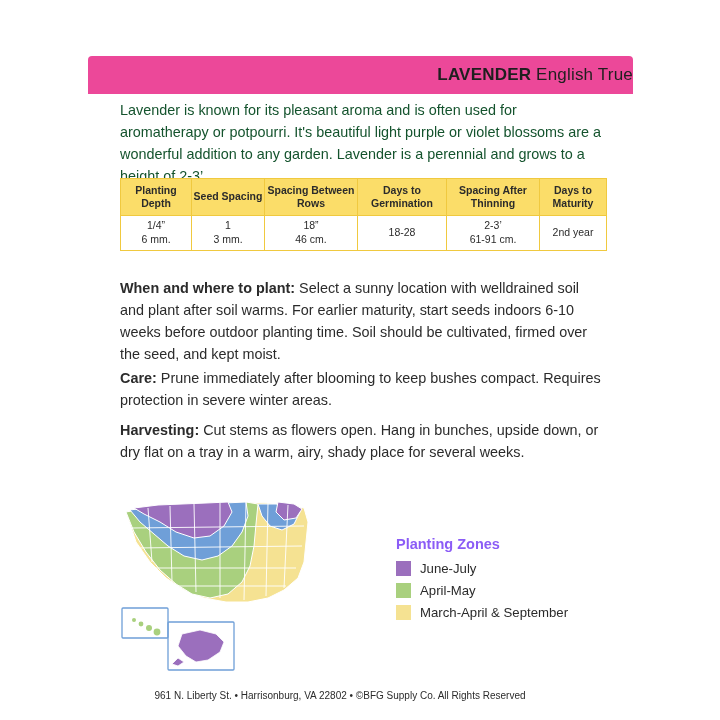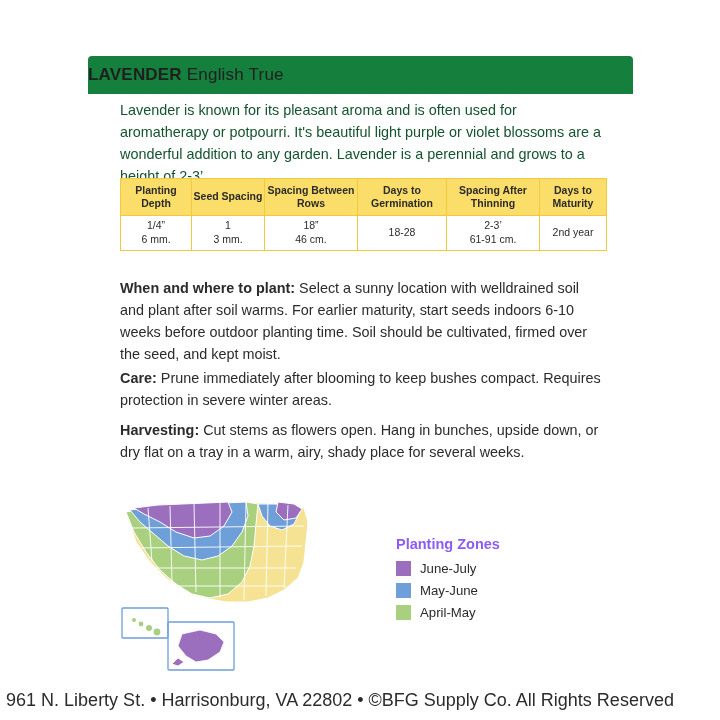--- a/index.html
+++ b/index.html
@@ -21,25 +21,25 @@
     box-sizing: border-box;
   }
 
   
   .banner {
     position: absolute;
     left: 88px;
     top: 56px;
     width: 545px;
     height: 38px;
-    background: #15803d;
+    background: #ec4899;
     border-radius: 4px 4px 0 0;
     display: flex;
     align-items: center;
-    justify-content: flex-start;
+    justify-content: flex-end;
   }
   .banner-title {
     font-size: 17px;
     letter-spacing: 0.2px;
     color: #1f1f1f;
   }
   .banner-title .bold {
     font-weight: bold;
   }
   .banner-title .light {
@@ -148,21 +148,21 @@
     color: #2b2b2b;
   }
 
   
   .footer {
     position: absolute;
     left: 0;
     top: 690px;
     width: 680px;
     text-align: center;
-    font-size: 18px;
+    font-size: 10px;
     color: #2b2b2b;
   }
 </style>
 </head>
 <body>
 
 <div class="page">
 
   <div class="banner">
     <div class="banner-title">
@@ -265,27 +265,27 @@
   </div>
 
   <div class="legend">
     <div class="legend-title">Planting Zones</div>
 
     <div class="legend-row">
       <div class="legend-swatch" style="background:#9b6fbd"></div>
       <div class="legend-label">June-July</div>
     </div>
 
-    <div class="legend-row">
-      <div class="legend-swatch" style="background:#6f9fd8"></div>
-      <div class="legend-label">May-June</div>
-    </div>
 
     <div class="legend-row">
       <div class="legend-swatch" style="background:#a9d07e"></div>
       <div class="legend-label">April-May</div>
     </div>
 
+    <div class="legend-row">
+      <div class="legend-swatch" style="background:#f5e292"></div>
+      <div class="legend-label">March-April &amp; September</div>
+    </div>
   </div>
 
   <div class="footer">961 N. Liberty St. • Harrisonburg, VA 22802 • ©BFG Supply Co. All Rights Reserved</div>
 
 </div>
 
 </body></html>

